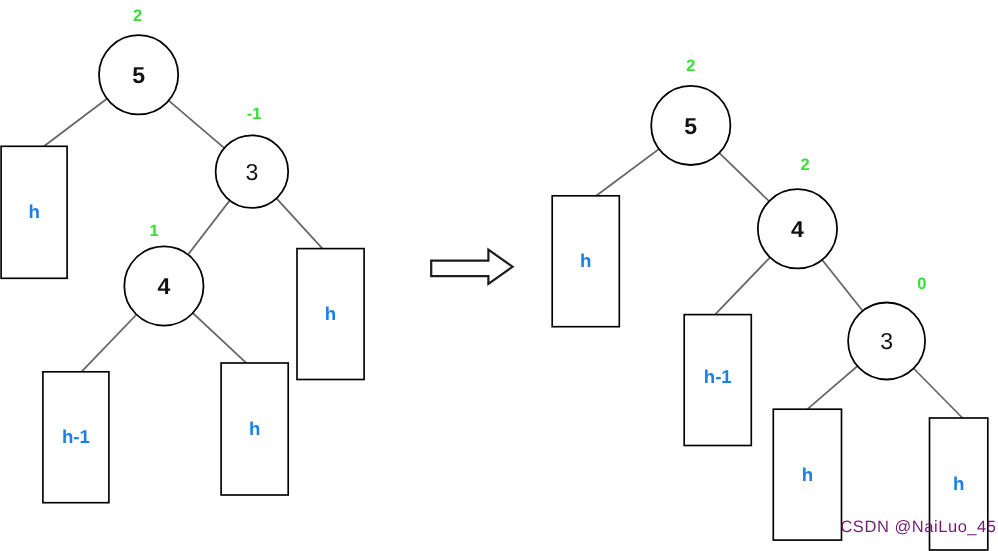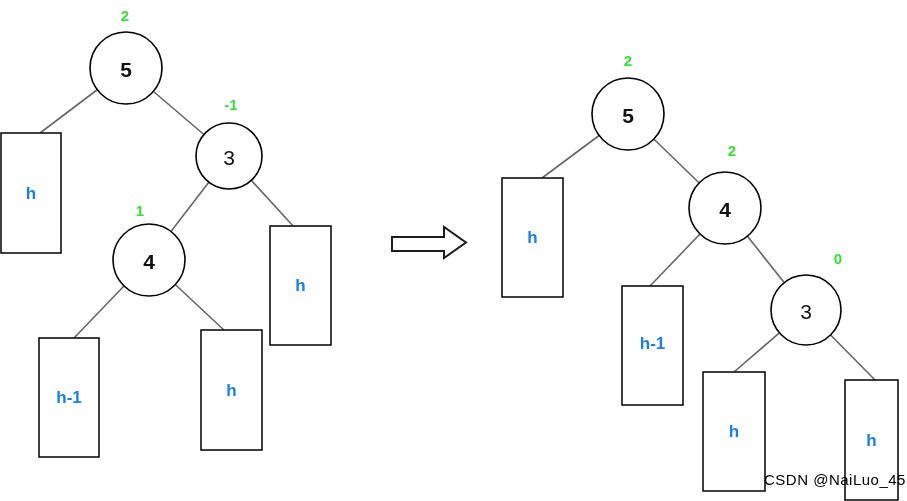--- a/index.html
+++ b/index.html
@@ -30,21 +30,21 @@
     fill: #1a80e8; font-size: 17px; font-weight: 700;
     text-anchor: middle; dominant-baseline: central;
     font-family: "Liberation Sans", sans-serif;
   }
   .arrow { fill: #ffffff; stroke: #1c1c1c; stroke-width: 2; stroke-linejoin: miter; }
   .watermark {
     position: absolute;
     left: 764px;
     top: 471px;
     font-size: 15px;
-    color: #000000;
+    color: #701a75;
     letter-spacing: 0.5px;
     white-space: nowrap;
   }
 </style>
 </head>
 <body>
 
 <div class="stage">
   <svg width="907" height="501" viewBox="0 0 907 501">
 

